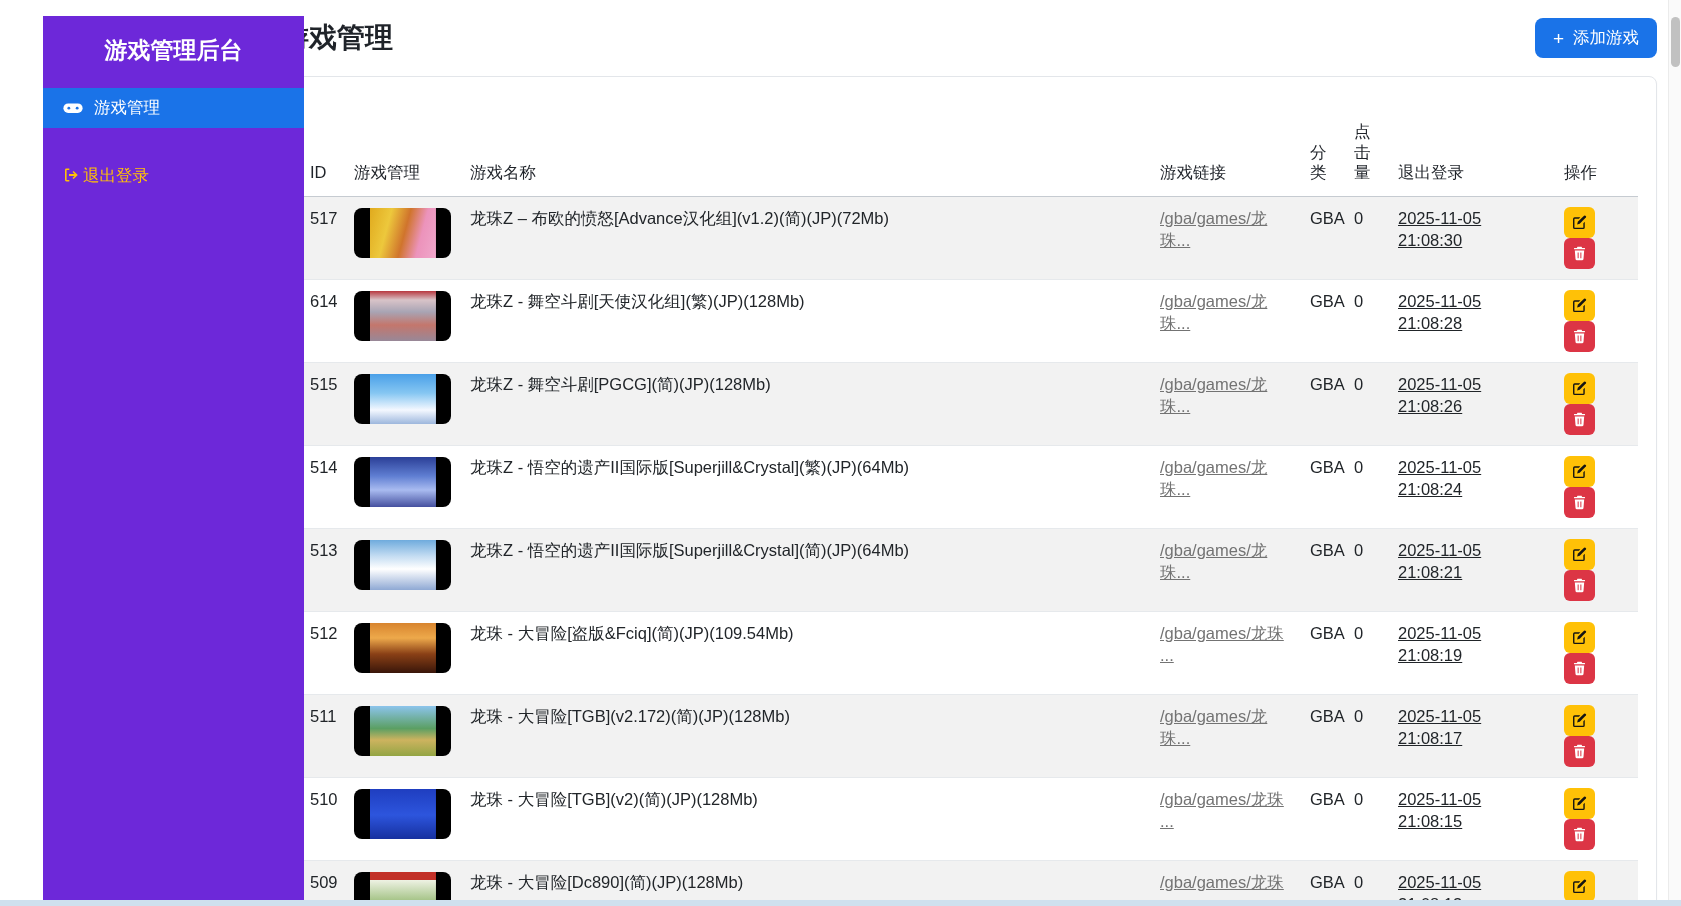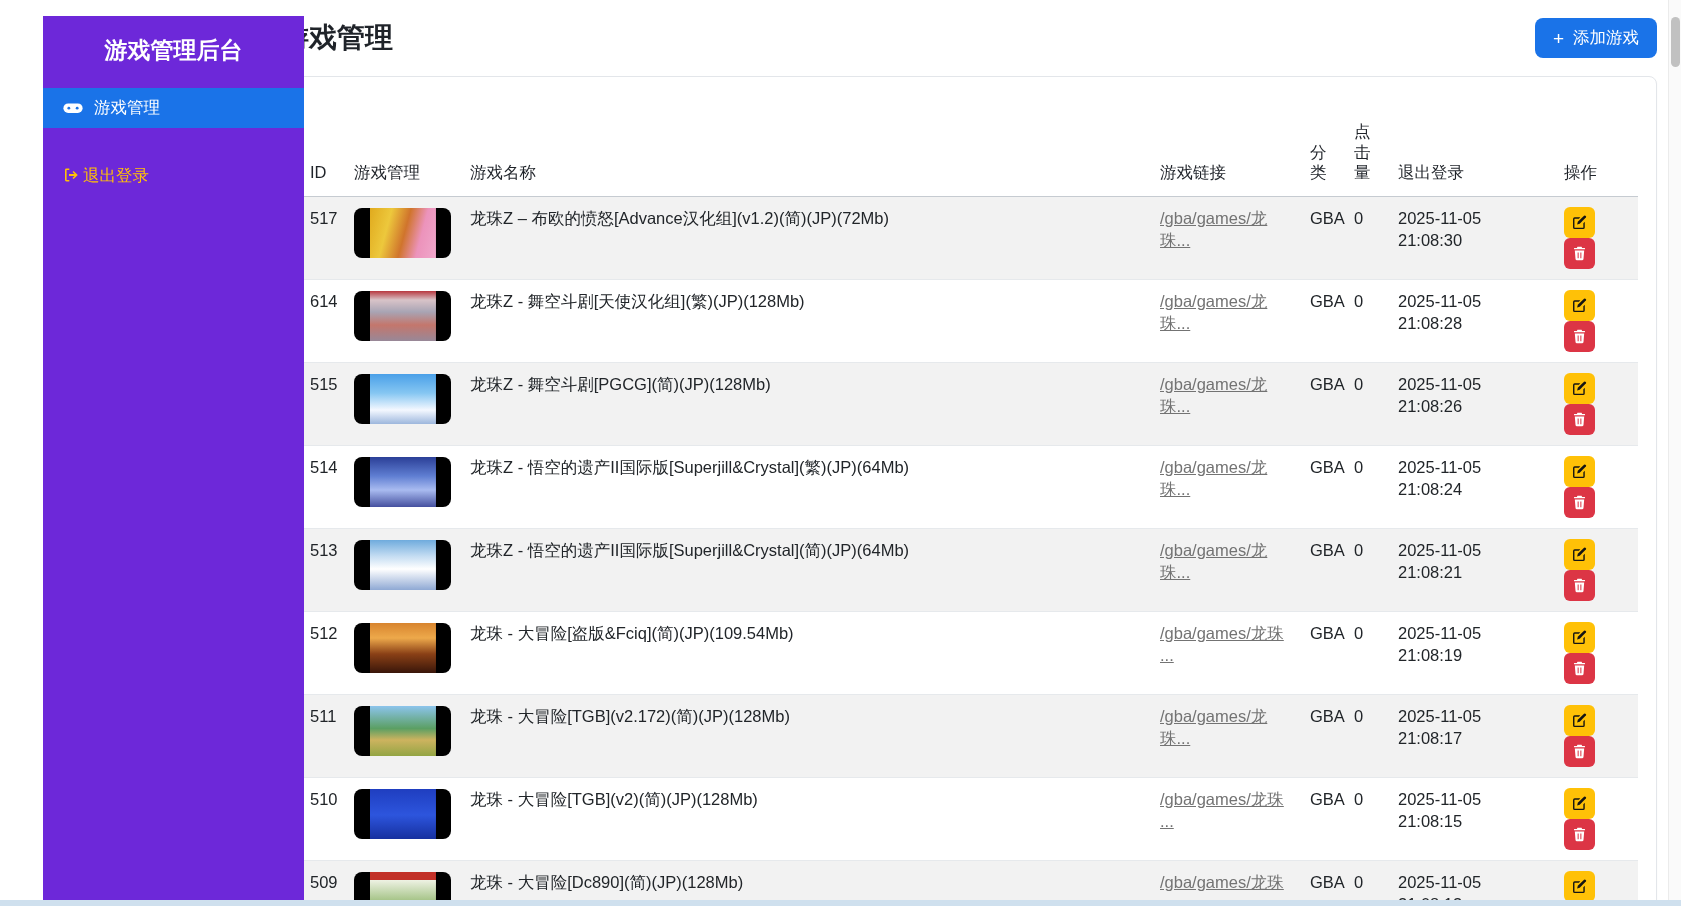--- a/index.html
+++ b/index.html
@@ -30,21 +30,21 @@
 
   table { width: 100%; border-collapse: collapse; table-layout: fixed; font-size: 16.5px; }
   thead th { text-align: left; vertical-align: bottom; font-weight: 400; color: #1f2329;
     padding: 26px 8px 13px; border-bottom: 1px solid #c6cbd1; line-height: 1.25; }
   tbody td { vertical-align: top; padding: 10px 8px; border-bottom: 1px solid #e6e9ec; line-height: 1.35; }
   tbody tr:nth-child(odd) { background: #f2f2f2; }
 
   .col-actions-pad { padding-left: 56px !important; }
   .thumb { width: 97px; height: 50px; border-radius: 8px; background: #000; margin-top: 1px; }
   a.game-link { color: #737373; text-decoration: underline; word-break: break-all; }
-  .dt span { display: block; }
+  .dt span { display: block; text-decoration: underline; }
 
   .btn-edit, .btn-del { width: 31px; height: 31px; border: none; border-radius: 6px; cursor: pointer;
     display: inline-flex; align-items: center; justify-content: center; vertical-align: top; }
   .btn-edit { background: #ffc107; color: #141414; margin-right: 7px; }
   .btn-del { background: #dc3545; color: #ffffff; }
   .btn-edit svg, .btn-del svg { width: 15px; height: 15px; }
 
   
   .vscroll { position: fixed; top: 0; right: 0; width: 13px; height: 100%; background: #fafafa;
     border-left: 1px solid #ebebeb; z-index: 9; }

